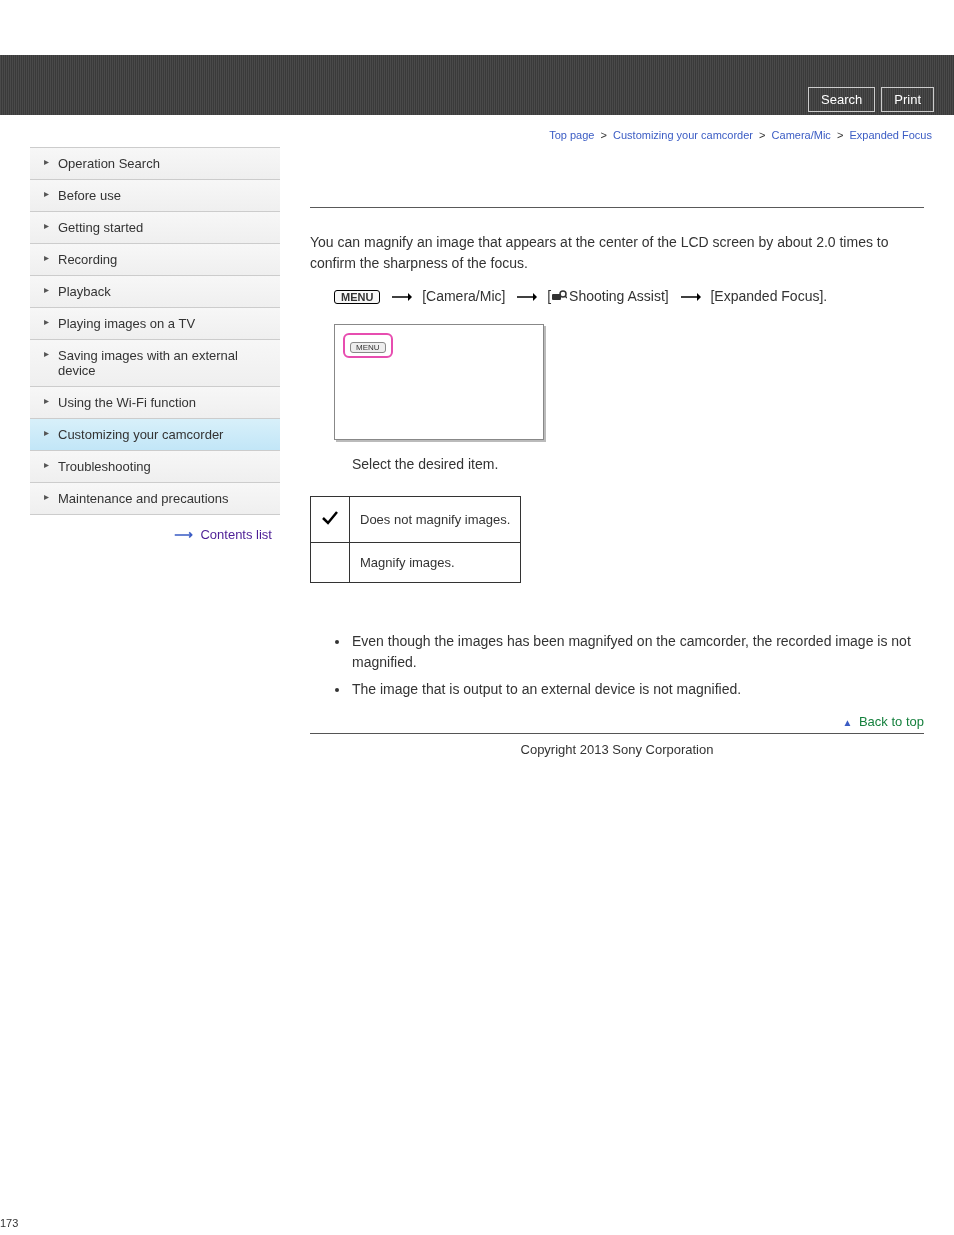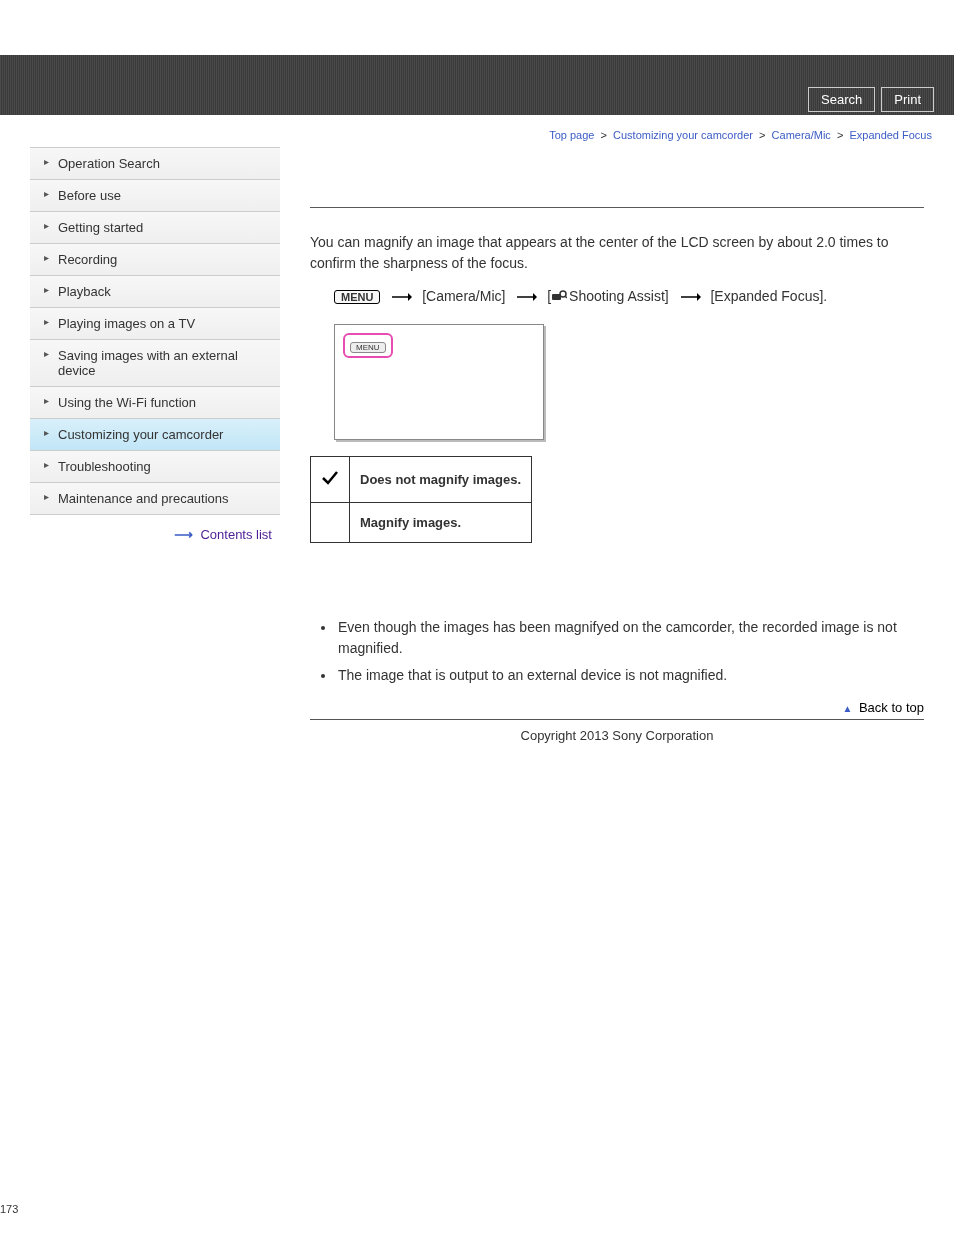--- a/index.html
+++ b/index.html
@@ -51,28 +51,28 @@
     }
     .menu-thumb {
       display: inline-block; border: 2px solid #e74db0; border-radius: 6px;
       padding: 3px 5px;
     }
     .menu-thumb-inner {
       display: inline-block; border: 1px solid #888; border-radius: 3px;
       padding: 0 5px; font-size: 8px; background: #eee;
     }
     .step-text { margin: 0 0 24px 42px; font-size: 14px; }
-    .options-table { border-collapse: collapse; margin-bottom: 74px; font-weight: bold; }
+    .options-table { border-collapse: collapse; margin-bottom: 48px; }
     .options-table td { border: 1.5px solid #333; padding: 12px 10px; font-size: 13px; vertical-align: middle; }
     .check-cell { width: 24px; text-align: center; padding: 6px; }
     .check-cell svg { display: inline-block; }
-    .notes-list { margin-left: 26px; margin-bottom: 10px; list-style: disc; font-size: 14px; line-height: 1.5; }
+    .notes-list { margin-left: 40px; margin-bottom: 10px; list-style: disc; font-size: 14px; line-height: 1.5; }
     .notes-list li { margin-bottom: 6px; padding-left: 2px; }
     .back-top { text-align: right; padding: 4px 0; border-bottom: 1px solid #555; font-size: 13px; }
-    .back-top a { color: #000000; text-decoration: none; }
+    .back-top a { color: #15803d; text-decoration: none; }
     .up-tri { color: #3b5cc4; font-size: 10px; margin-right: 3px; }
     .copyright { text-align: center; padding: 8px 0 40px 0; font-size: 13px; }
     .page-num { font-size: 11px; padding-top: 420px; }
   </style>
 </head>
 <body>
 
 <div class="header-bar">
   <button class="header-btn">Search</button>
   <button class="header-btn">Print</button>
@@ -133,20 +133,21 @@
           </svg></span>
       <span>[Expanded Focus].</span>
     </div>
 
     <div class="screenshot-box">
       <span class="menu-thumb">
         <span class="menu-thumb-inner">MENU</span>
       </span>
     </div>
 
+    <p class="step-text">Select the desired item.</p>
 
     <table class="options-table">
       <tbody>
           <tr>
         <td class="check-cell">
           <svg width="18" height="18">
                 <polyline points="2,9 7,14 16,3" fill="none" stroke="#000" stroke-width="2.5"></polyline>
               </svg>
         </td>
         <td>Does not magnify images.</td>

